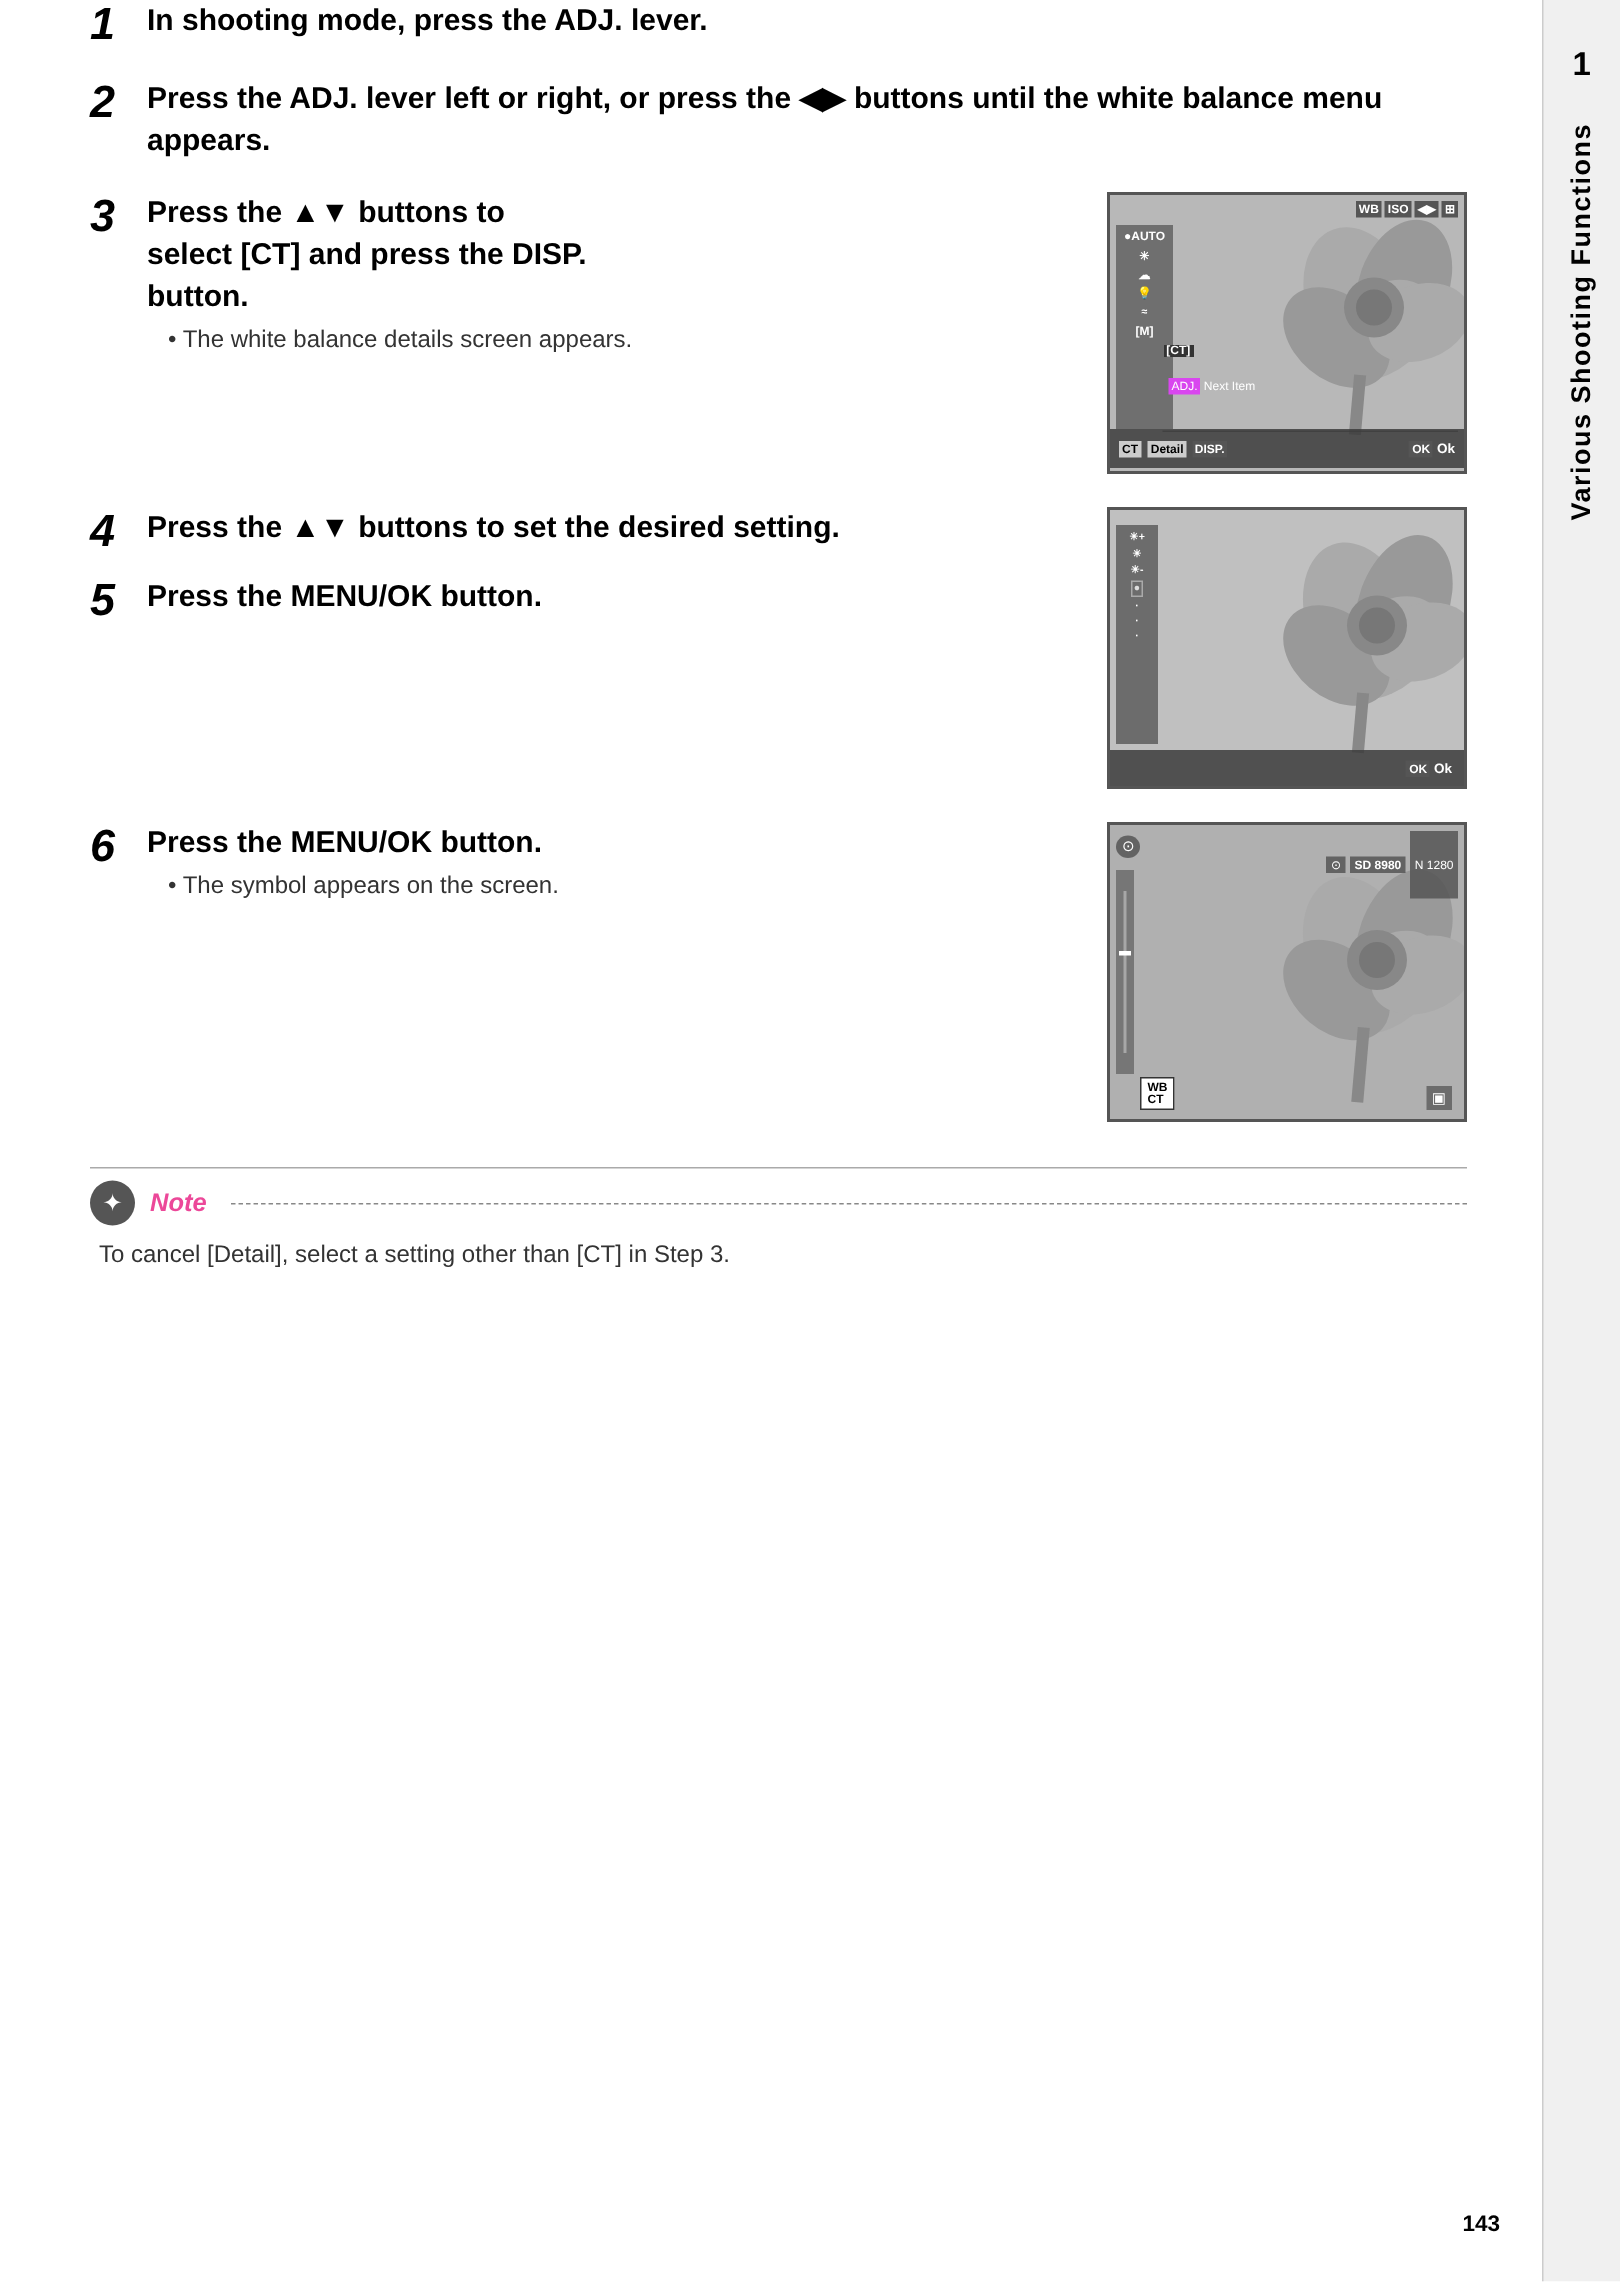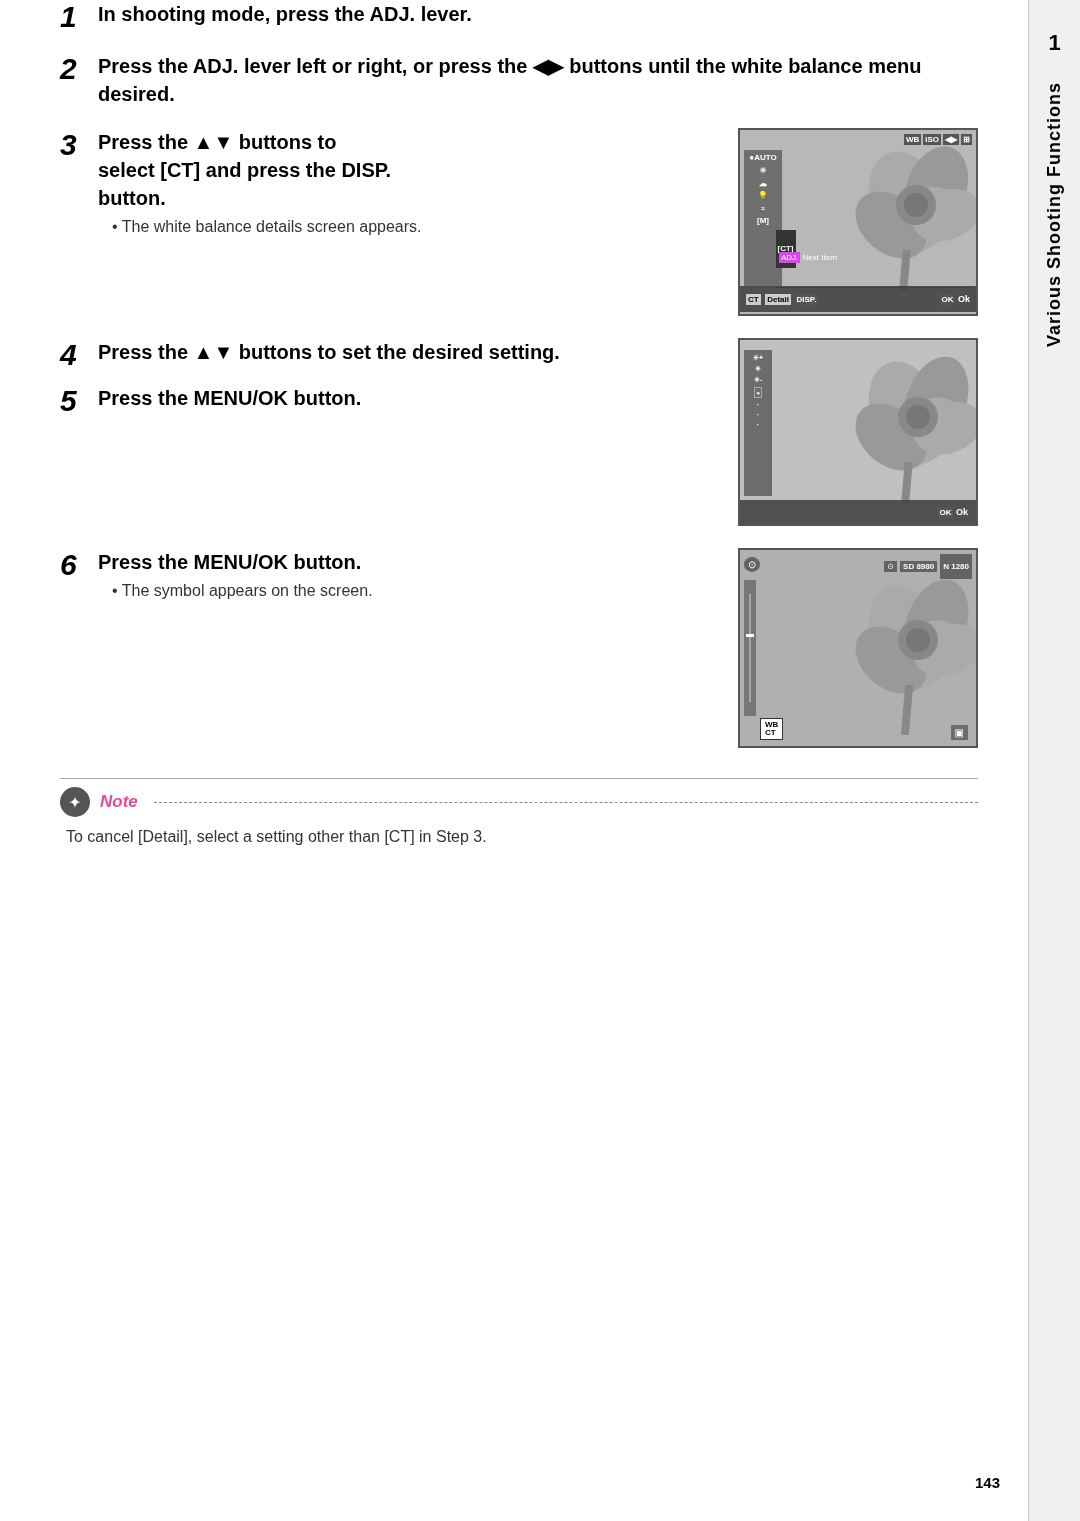--- a/index.html
+++ b/index.html
@@ -155,21 +155,21 @@
     .screen-menu-item {
       color: #fff;
       font-size: 8px;
       font-weight: bold;
       text-align: center;
       line-height: 1.1;
     }
 
     .screen-menu-item.selected {
       background: #333;
-      padding: 15px 2px;
+      padding: 0 2px;
       margin-left: 45px;
     }
 
     .screen-bottom-bar {
       position: absolute;
       bottom: 2px;
       left: 0;
       right: 0;
       background: rgba(60,60,60,0.85);
       height: 26px;
@@ -295,21 +295,21 @@
     <div class="step">
       <div class="step-number">1</div>
       <div class="step-content">
         <div class="step-text">In shooting mode, press the ADJ. lever.</div>
       </div>
     </div>
 
     <div class="step">
       <div class="step-number">2</div>
       <div class="step-content">
-        <div class="step-text">Press the ADJ. lever left or right, or press the ◀▶ buttons until the white balance menu desired.</div>
+        <div class="step-text">Press the ADJ. lever left or right, or press the ◀▶ buttons until the white balance menu appears.</div>
       </div>
     </div>
 
     <div class="steps-3-group">
       <div class="steps-text-col">
 
         <div class="step" style="margin-bottom:10px;">
           <div class="step-number">3</div>
           <div class="step-content">
             <div class="step-text">Press the ▲▼ buttons to<br>select [CT] and press the DISP.<br>button.</div>
@@ -450,21 +450,21 @@
             <rect x="127" y="135" width="8" height="50" fill="#888" transform="rotate(5,132,160)"></rect>
           </svg>
 
           <div style="position:absolute;top:4px;left:4px;">
             <span style="background:rgba(80,80,80,0.8);color:#fff;font-size:10px;padding:2px 4px;border-radius:50%;">⊙</span>
           </div>
 
           <div style="position:absolute;top:4px;right:4px;display:flex;gap:3px;align-items:center;">
             <span style="background:rgba(80,80,80,0.8);color:#fff;font-size:8px;padding:1px 3px;">⊙</span>
             <span style="background:rgba(80,80,80,0.8);color:#fff;font-size:8px;padding:1px 3px;font-weight:bold;">SD 8980</span>
-            <span style="background:rgba(80,80,80,0.8);color:#fff;font-size:8px;padding:8px 3px;font-weight:bold;">N 1280</span>
+            <span style="background:rgba(80,80,80,0.8);color:#fff;font-size:8px;padding:18px 3px;font-weight:normal;">N 1280</span>
           </div>
 
           <div style="position:absolute;left:4px;top:30px;bottom:30px;width:12px;background:rgba(80,80,80,0.6);display:flex;flex-direction:column;align-items:center;justify-content:center;">
             <div style="width:2px;height:80%;background:rgba(200,200,200,0.6);"></div>
             <div style="position:absolute;top:40%;width:8px;height:3px;background:#fff;"></div>
           </div>
 
           <div style="position:absolute;bottom:6px;left:20px;background:#fff;border:1px solid #333;padding:2px 4px;">
             <span style="font-size:8px;font-weight:bold;color:#000;display:block;line-height:1;">WB</span>
             <span style="font-size:8px;font-weight:bold;color:#000;display:block;line-height:1;">CT</span>

